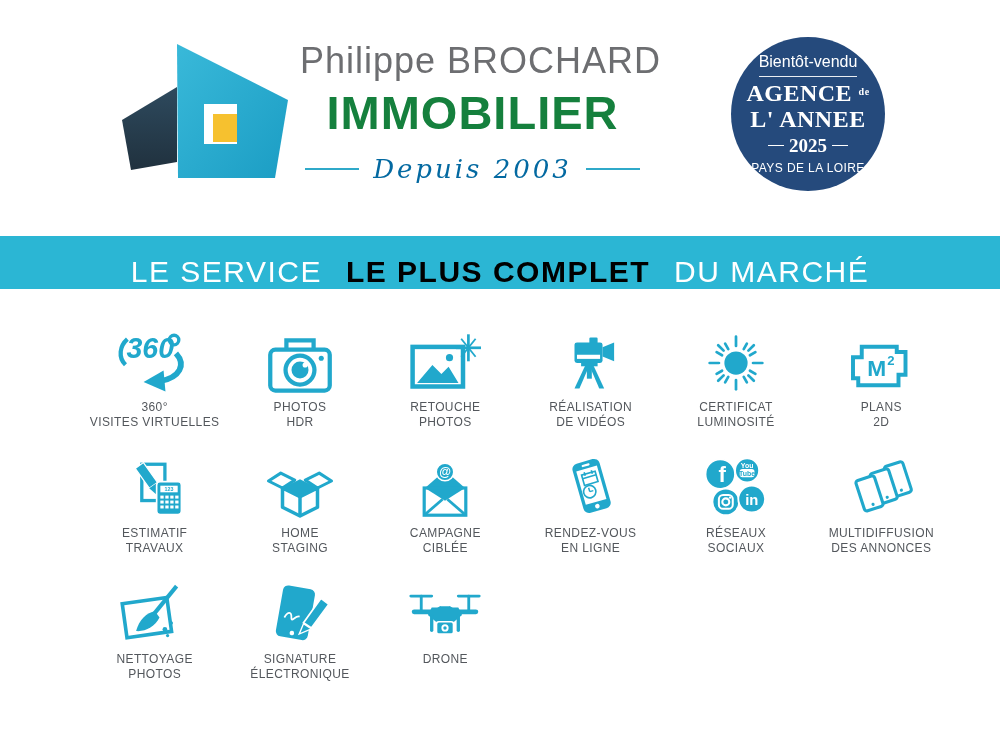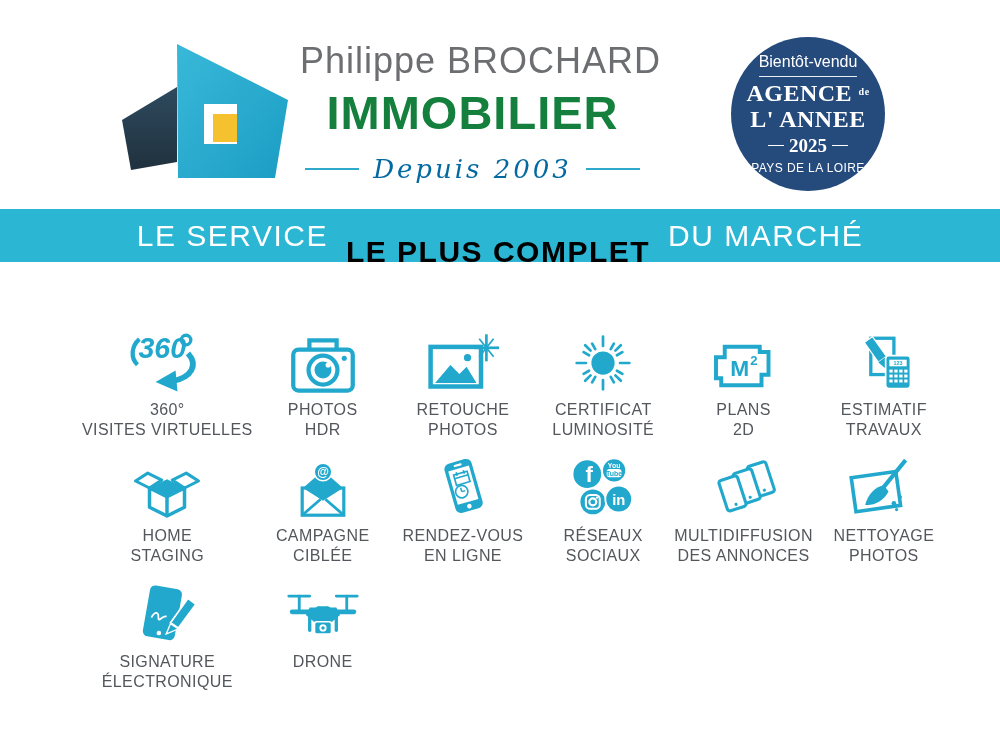--- a/index.html
+++ b/index.html
@@ -20,33 +20,33 @@
   }
   .badge-top{font-size:16px;margin-bottom:5px;}
   .badge-sep{width:98px;height:1px;background:rgba(255,255,255,.9);margin-bottom:4px;}
   .badge-title{font-family:"Liberation Serif", serif;font-weight:bold;font-size:24px;line-height:1.05;letter-spacing:.5px;}
   .badge-title .small{font-size:10px;vertical-align:6px;font-weight:bold;}
   .badge-year-row{display:flex;align-items:center;gap:5px;margin-top:3px;}
   .badge-year-line{width:16px;height:1px;background:#fff;}
   .badge-year{font-family:"Liberation Serif", serif;font-weight:bold;font-size:19px;}
   .badge-region{font-size:12px;margin-top:4px;letter-spacing:.4px;}
   .banner{
-    position:absolute;left:0;top:209px;width:1000px;height:53px;background:#2bb6d4;
-    display:flex;align-items:center;justify-content:center;gap:18px;
+    position:absolute;left:0;top:236px;width:1000px;height:53px;background:#2bb6d4;
+    display:flex;align-items:flex-end;justify-content:center;gap:24px;
     color:#fff;font-size:30px;letter-spacing:1.5px;white-space:nowrap;
   }
   .banner .hl{color:#000000;font-weight:bold;margin-top:32px;}
   .grid{
     position:absolute;left:82px;top:322px;width:872px;
     display:grid;grid-template-columns:repeat(6,1fr);grid-auto-rows:126px;
   }
   .cell{display:flex;flex-direction:column;align-items:center;}
   .icon-box{height:72px;display:flex;align-items:flex-end;justify-content:center;}
   .cell-label{
-    margin-top:6px;text-align:center;font-size:16px;line-height:1.25;
+    margin-top:6px;text-align:center;font-size:12px;line-height:1.25;
     color:#53575c;letter-spacing:.4px;white-space:nowrap;
   }
   svg .tl{fill:none;stroke:#21a8cc;}
   svg .fl{fill:#21a8cc;}
   svg text{font-family:"Liberation Sans", sans-serif;}
 </style>
 </head>
 <body>
 
 <svg class="logo-svg" width="172" height="152" viewBox="0 0 172 152">
@@ -144,20 +144,38 @@
       <line class="tl" x1="58" y1="5" x2="74" y2="25" stroke-width="2"></line>
       <line class="tl" x1="74" y1="5" x2="58" y2="25" stroke-width="2"></line>
     </svg>
       </div>
     <div class="cell-label">
       <div>RETOUCHE</div>
         <div>PHOTOS</div>
     </div>
   </div>
 
+  <div class="cell">
+    <div class="icon-box">
+        <svg width="66" height="62" viewBox="0 0 80 66">
+      <rect class="fl" x="38" y="2" width="10" height="8" rx="1.5"></rect>
+      <rect class="fl" x="20" y="8" width="34" height="25" rx="3"></rect>
+      <polygon class="fl" points="54,14 68,8 68,31 54,25"></polygon>
+      <rect x="23" y="23" width="28" height="5" fill="#ffffff"></rect>
+      <rect class="fl" x="28" y="33" width="20" height="4"></rect>
+      <polygon class="fl" points="33,36 38,36 26,64 20,64"></polygon>
+      <polygon class="fl" points="38,36 43,36 56,64 50,64"></polygon>
+      <rect class="fl" x="35" y="36" width="6" height="16"></rect>
+    </svg>
+      </div>
+    <div class="cell-label">
+      <div>RÉALISATION</div>
+        <div>DE VIDÉOS</div>
+    </div>
+  </div>
 
   <div class="cell">
     <div class="icon-box">
         <svg width="62" height="62" viewBox="0 0 80 80">
       <circle class="fl" cx="40" cy="40" r="15"></circle>
       <g class="tl" stroke-width="3.5" stroke-linecap="round">
         <line x1="40" y1="6" x2="40" y2="18"></line>
             <line x1="40" y1="62" x2="40" y2="74"></line>
         <line x1="6" y1="40" x2="18" y2="40"></line>
             <line x1="62" y1="40" x2="74" y2="40"></line>

